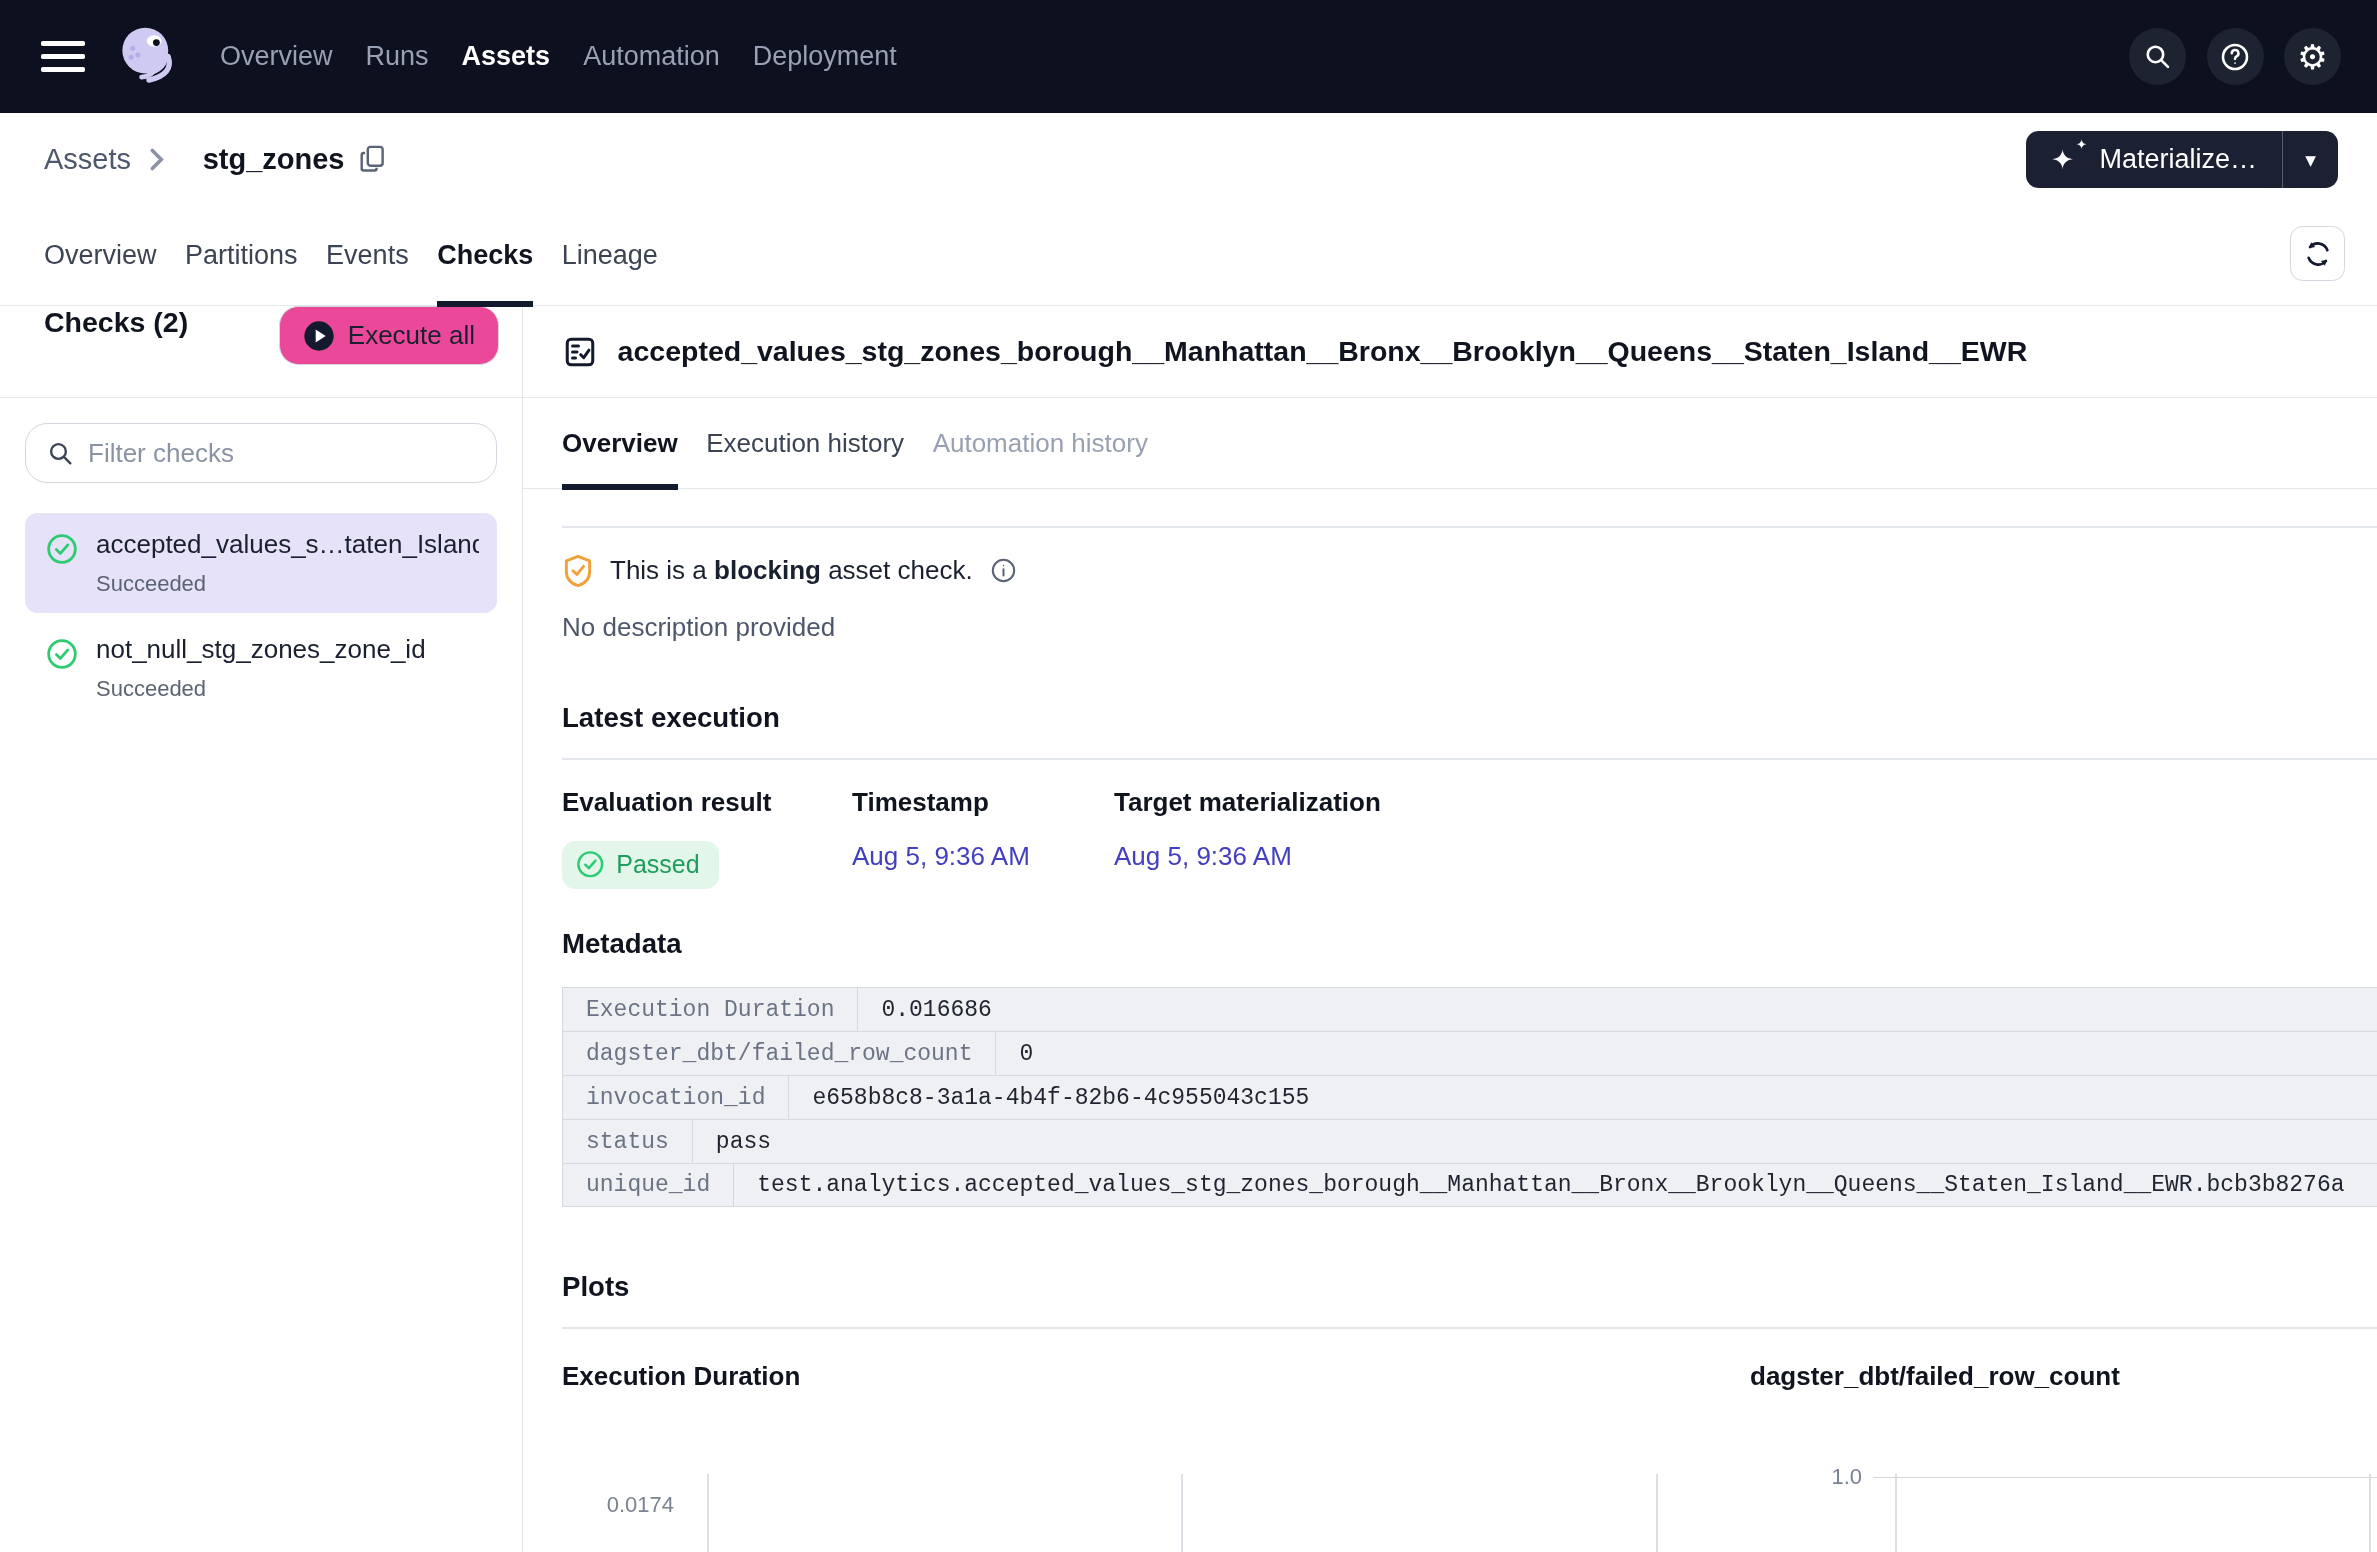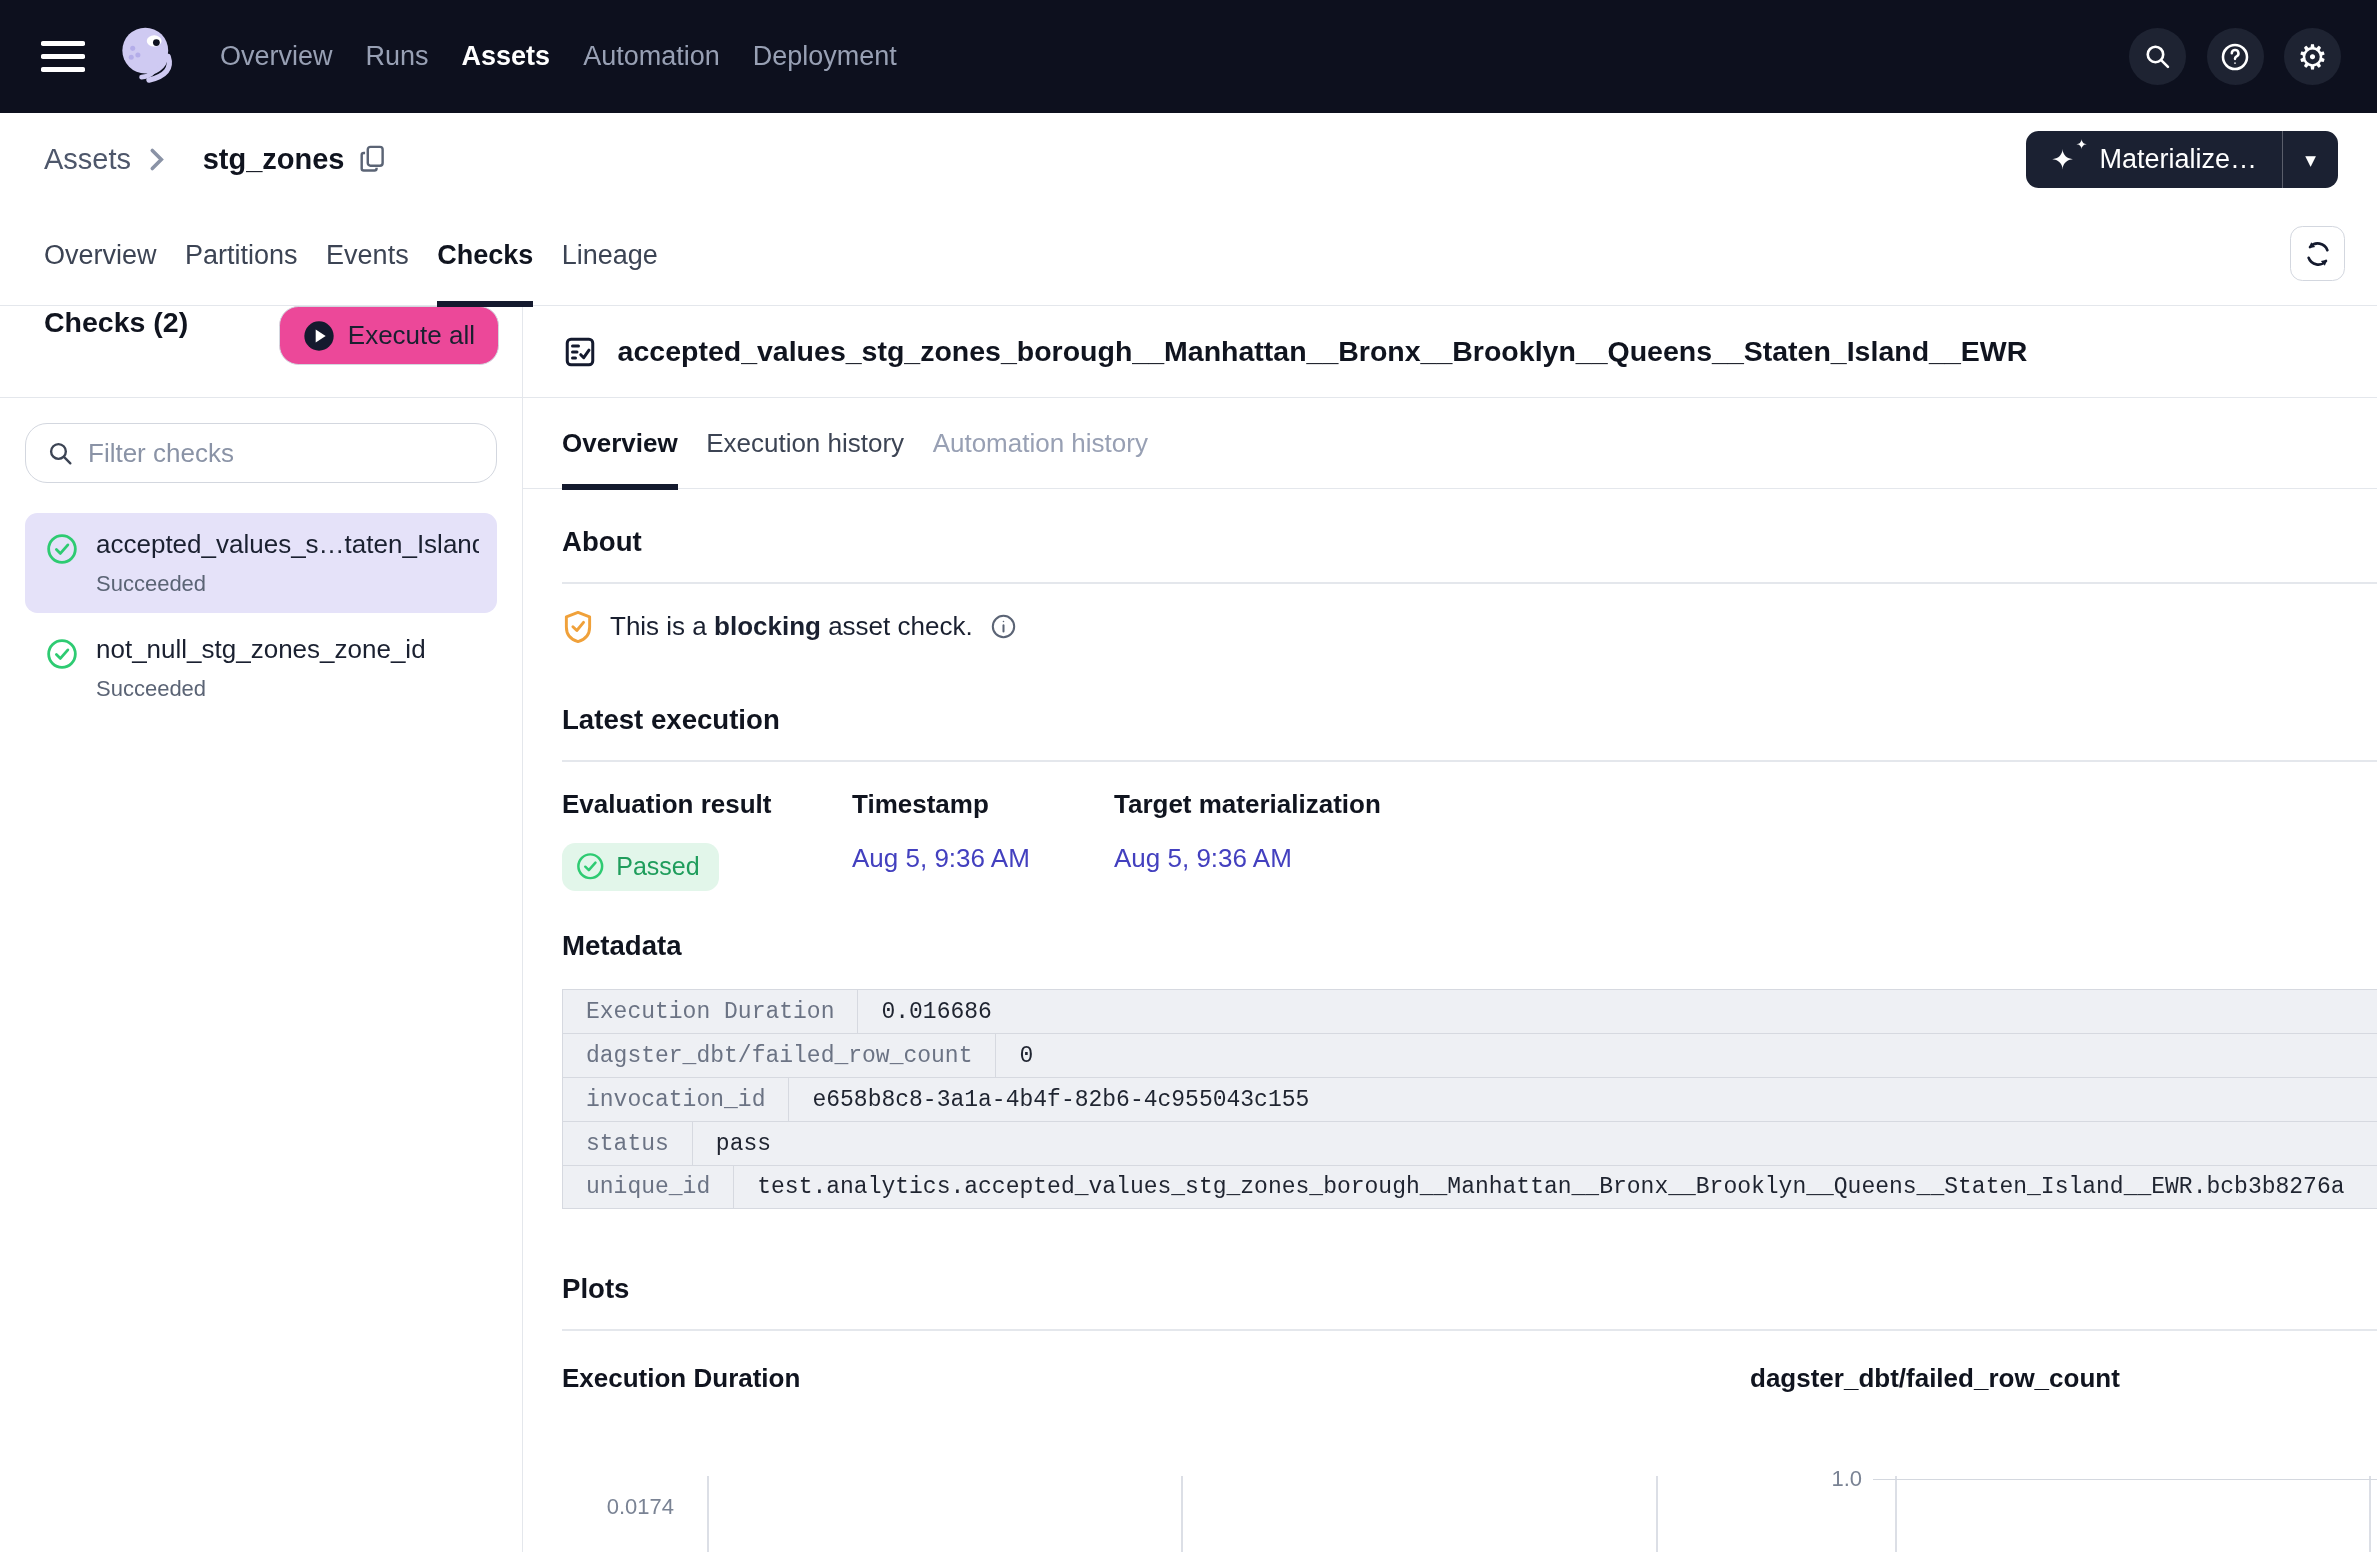--- a/index.html
+++ b/index.html
@@ -339,36 +339,36 @@
 
     <nav class="check-tabs">
       <span class="check-tab active">Overview</span>
       <span class="check-tab">Execution history</span>
       <span class="check-tab disabled">Automation history</span>
     </nav>
 
     <div class="main-inner">
 
       <section class="about-section">
-        <h2 class="section-heading">About</h2>
         <div class="section-divider"></div>
         <div class="blocking-row">
           <svg width="32" height="36" viewBox="0 0 22 24" fill="none" stroke="#f0a13a" stroke-width="2" stroke-linecap="round" stroke-linejoin="round">
             <path d="M11 2 L19 5 V12 C19 17.5 15.5 20.8 11 22 C6.5 20.8 3 17.5 3 12 V5 Z"></path>
             <polyline points="7.5,11.8 10.2,14.4 14.8,8.8"></polyline>
           </svg>
           <span class="blocking-text"><span>This is a </span><b>blocking</b><span> asset check.</span></span>
           <span class="info-btn">
             <svg width="27" height="27" viewBox="0 0 24 24" fill="none" stroke="#5b6475" stroke-width="1.8" stroke-linecap="round">
               <circle cx="12" cy="12" r="9.5"></circle>
               <line x1="12" y1="11" x2="12" y2="16.5"></line>
               <circle cx="12" cy="7.6" r="0.7" fill="#5b6475" stroke="none"></circle>
             </svg>
           </span>
         </div>
+        <div class="no-description">No description provided</div>
       </section>
 
       <section class="latest-section">
         <h2 class="section-heading">Latest execution</h2>
         <div class="section-divider"></div>
         <div class="latest-grid">
           <div class="latest-col-0">
             <div class="latest-col-label">Evaluation result</div>
             <div class="latest-col-value">
               <span class="passed-badge">

